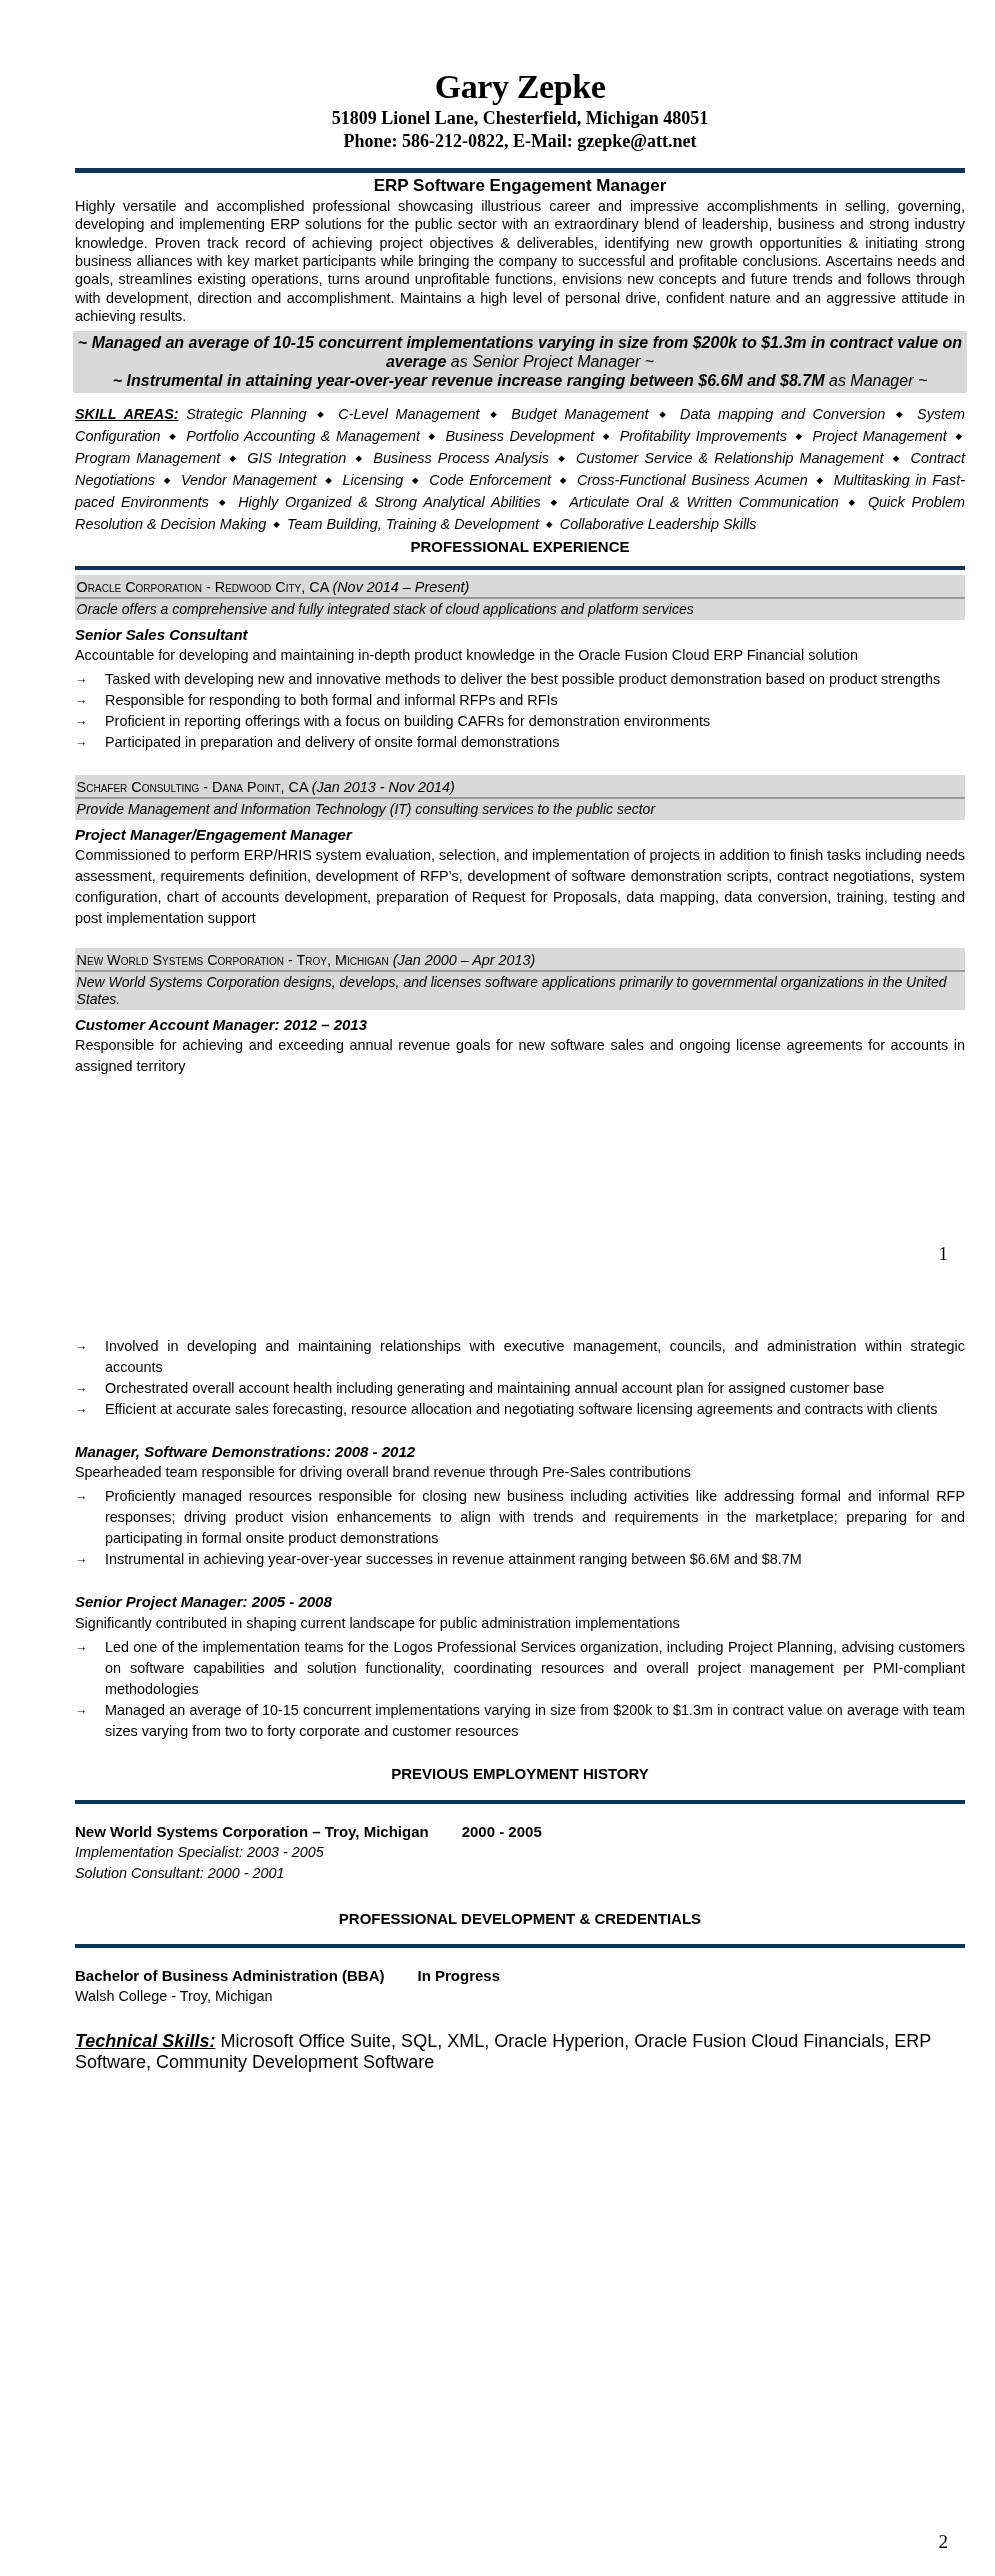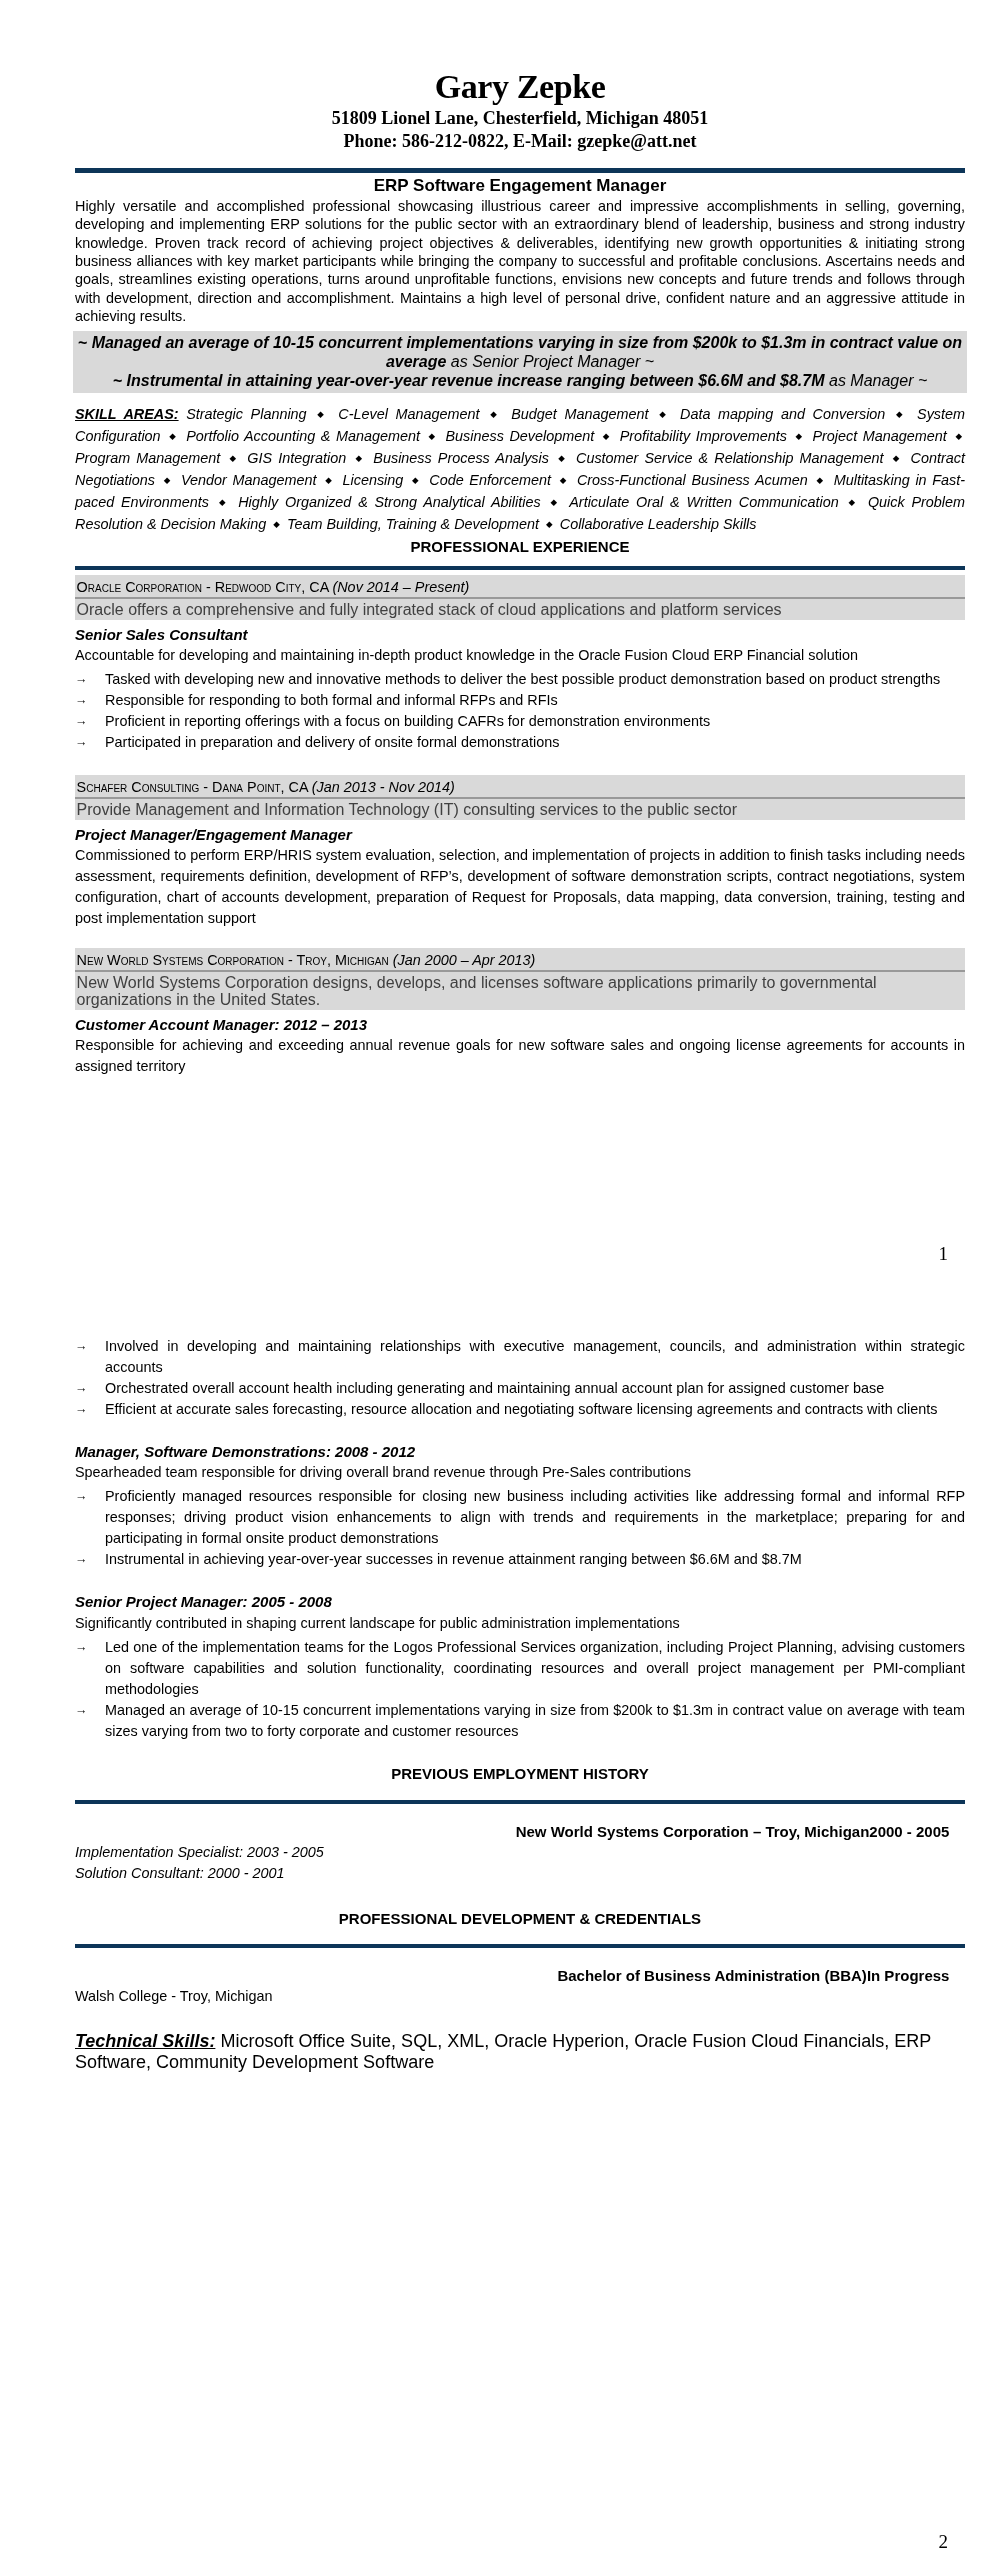--- a/index.html
+++ b/index.html
@@ -24,31 +24,31 @@
     .skills .label { font-weight: bold; text-decoration: underline; }
     .diamond { font-style: normal; font-size: 8.6px; vertical-align: 1.6px; margin: 0 3.1px; }
 
     .section-title { text-align: center; font-weight: bold; font-size: 15px; line-height: 20.3px; margin-top: 2px; }
     .section-rule { height: 4.7px; background: #0d3558; margin-top: 7.8px; }
 
     .company-box { background: #d9d9d9; margin-top: 4.7px; }
     .company-head { font-size: 14.4px; line-height: 20.3px; padding: 1.6px 1.6px 0 1.6px; font-weight: normal; font-variant: small-caps; }
     .company-head .dates { font-style: italic; font-variant: normal; }
     .company-sep { height: 2.3px; background: #999; margin: 0; }
-    .company-desc { font-size: 16px; line-height: 17px; padding: 1.6px 1.6px 2.3px 1.6px; color: #404040; }
+    .company-desc { font-size: 14px; line-height: 17px; font-style: italic; padding: 1.6px 1.6px 2.3px 1.6px; color: #000000; }
 
     .role { font-weight: bold; font-style: italic; font-size: 15px; line-height: 20.3px; margin-top: 4.7px; }
     .para { font-size: 14.4px; line-height: 21px; text-align: justify; }
     ul.arrows { list-style: none; margin: 3.1px 0 0 0; padding: 0; }
     ul.arrows li { position: relative; padding-left: 30px; font-size: 14.4px; line-height: 21px; text-align: justify; }
     ul.arrows li .arrow { position: absolute; left: 0; top: 0; font-size: 12.5px; }
 
     .page-num { position: absolute; right: 47px; font-family: "Liberation Serif", serif; font-size: 19px; }
 
-    .emp-row { display: flex; justify-content: flex-end; font-weight: bold; font-size: 15px; line-height: 21px; margin-top: 17px; padding-right: 15.6px; }
+    .emp-row { display: flex; justify-content: flex-start; font-weight: bold; font-size: 15px; line-height: 21px; margin-top: 17px; padding-right: 15.6px; gap: 33px; }
     .emp-sub { font-style: italic; font-size: 14.4px; line-height: 21px; }
     .tech { margin-top: 23.4px; font-size: 18px; line-height: 21px; }
     .tech .label { font-weight: bold; font-style: italic; text-decoration: underline; }
   </style>
 </head>
 <body>
 
 <div class="page page1">
   <div class="content">
     <div class="name">Gary Zepke</div>

